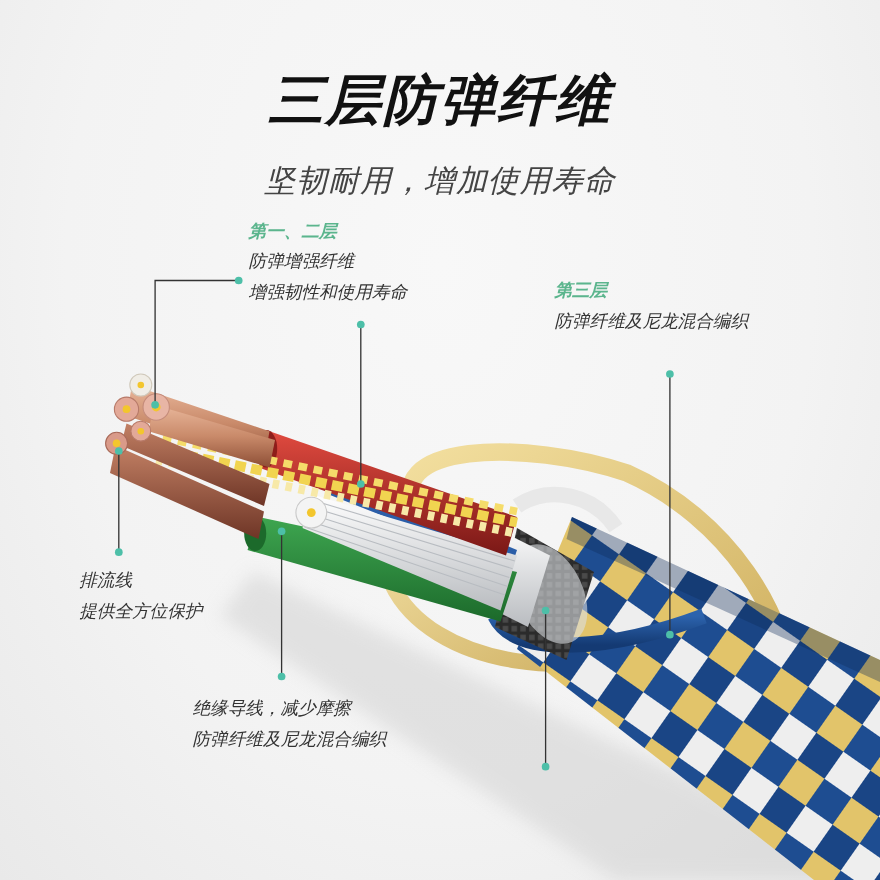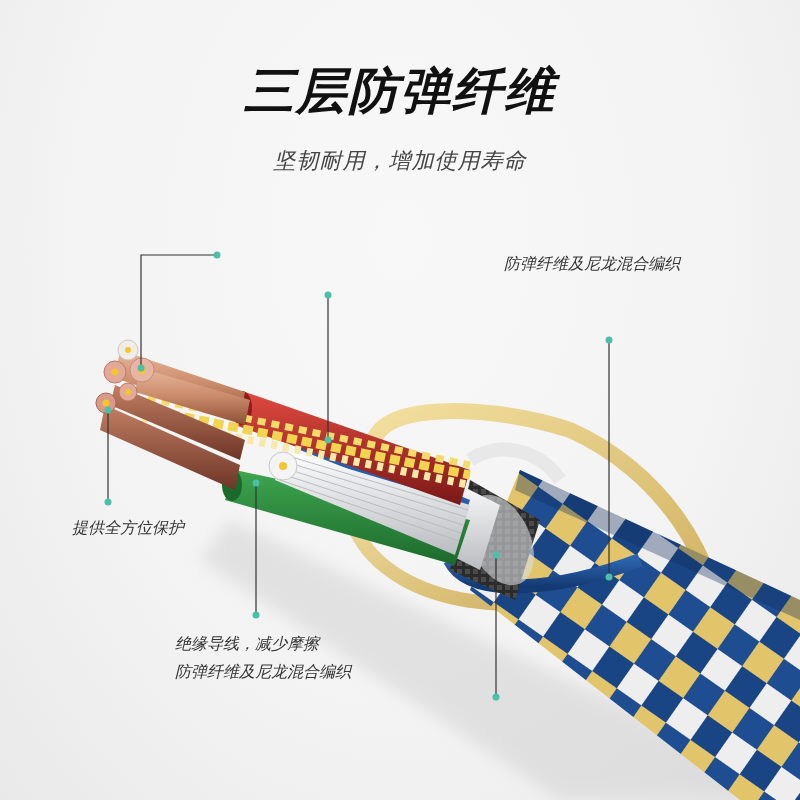--- a/index.html
+++ b/index.html
@@ -10,21 +10,21 @@
     position: relative;
   }
   .stage { position: absolute; left: 0; top: 0; width: 800px; height: 800px;
     background: radial-gradient(ellipse at 50% 30%, #f8f8f8 0%, #f3f3f3 60%, #e9e9e9 100%); font-style: italic; }
   .title {
     position: absolute; left: 0; width: 800px; top: 58px; text-align: center;
     font-size: 50px; font-weight: bold; color: #111; letter-spacing: 2px;
   }
   .subtitle {
     position: absolute; left: 0; width: 800px; top: 146px; text-align: center;
-    font-size: 22px; color: #444; letter-spacing: 1px;
+    font-size: 28px; color: #444; letter-spacing: 1px;
   }
   .callout { position: absolute; color: #333; font-size: 16px; line-height: 28px; }
   .callout .head { color: #5bb58d; font-weight: bold; font-size: 16px; line-height: 28px; }
   .callout .line { white-space: nowrap; }
   svg.art { position: absolute; left: 0; top: 0; }
 </style>
 </head>
 <body>
 
 <div class="stage">
@@ -156,26 +156,33 @@
       <circle cx="256" cy="483" r="3.5"></circle>
       <circle cx="256" cy="615" r="3.5"></circle>
       <circle cx="496" cy="555" r="3.5"></circle>
       <circle cx="496" cy="697" r="3.5"></circle>
     </g>
   </svg>
 
   <div class="title">三层防弹纤维</div>
   <div class="subtitle">坚韧耐用，增加使用寿命</div>
 
+  <div class="callout" style="left:226px; top:196px;">
+    <div class="head">第一、二层</div>
+    <div class="line">防弹增强纤维</div>
+    <div class="line">增强韧性和使用寿命</div>
+  </div>
 
   <div class="callout" style="left:504px; top:250px;">
+    <div class="head">第三层</div>
     <div class="line">防弹纤维及尼龙混合编织</div>
   </div>
 
   <div class="callout" style="left:72px; top:514px;">
+    <div class="line">排流线</div>
     <div class="line">提供全方位保护</div>
   </div>
 
   <div class="callout" style="left:175px; top:630px;">
     <div class="line">绝缘导线，减少摩擦</div>
     <div class="line">防弹纤维及尼龙混合编织</div>
   </div>
 
   <div class="callout" style="left:398px; top:708px;">
   </div>

